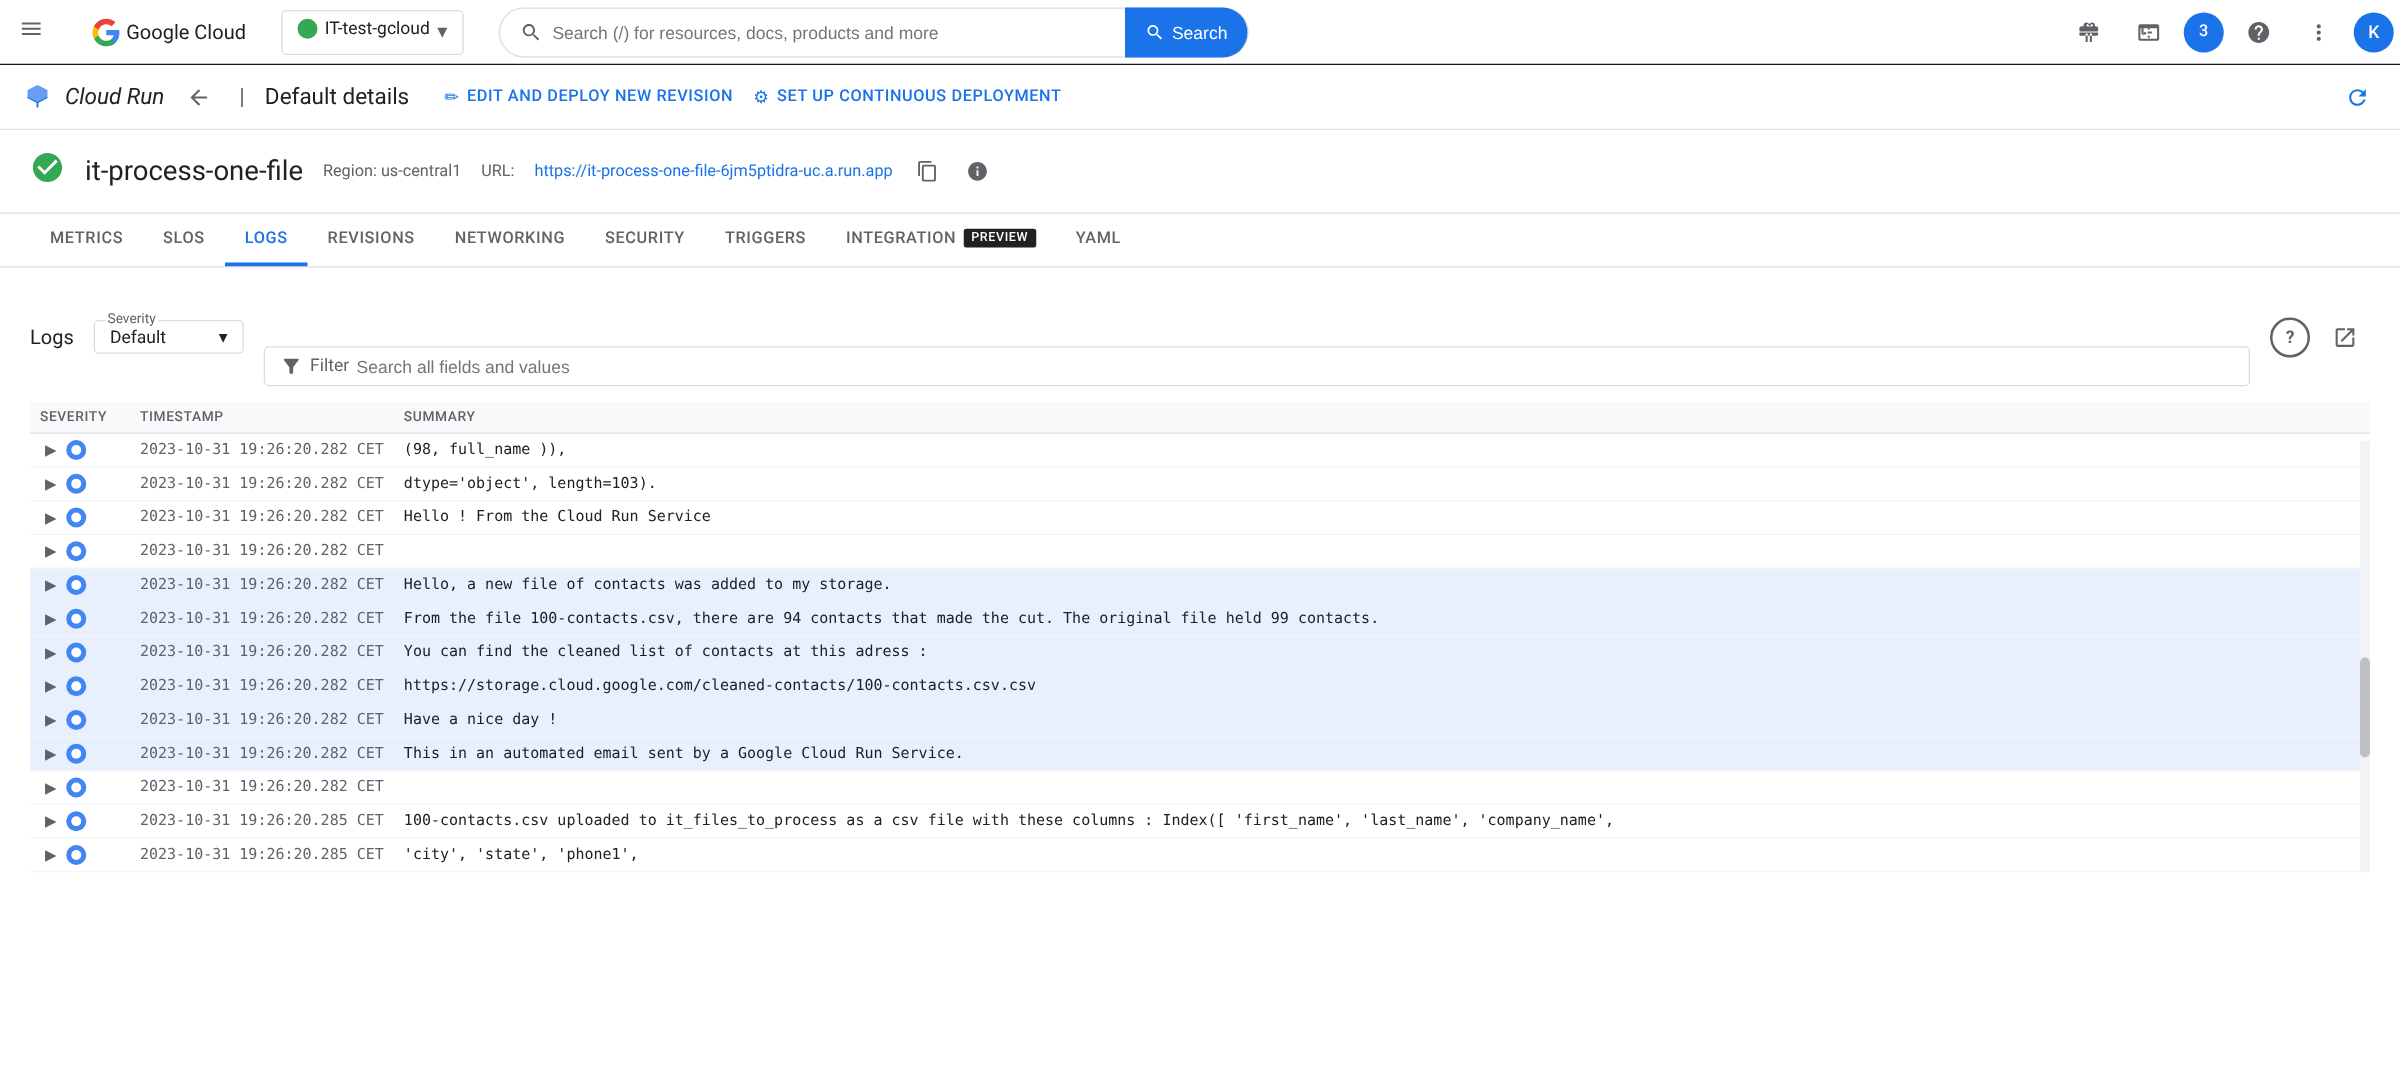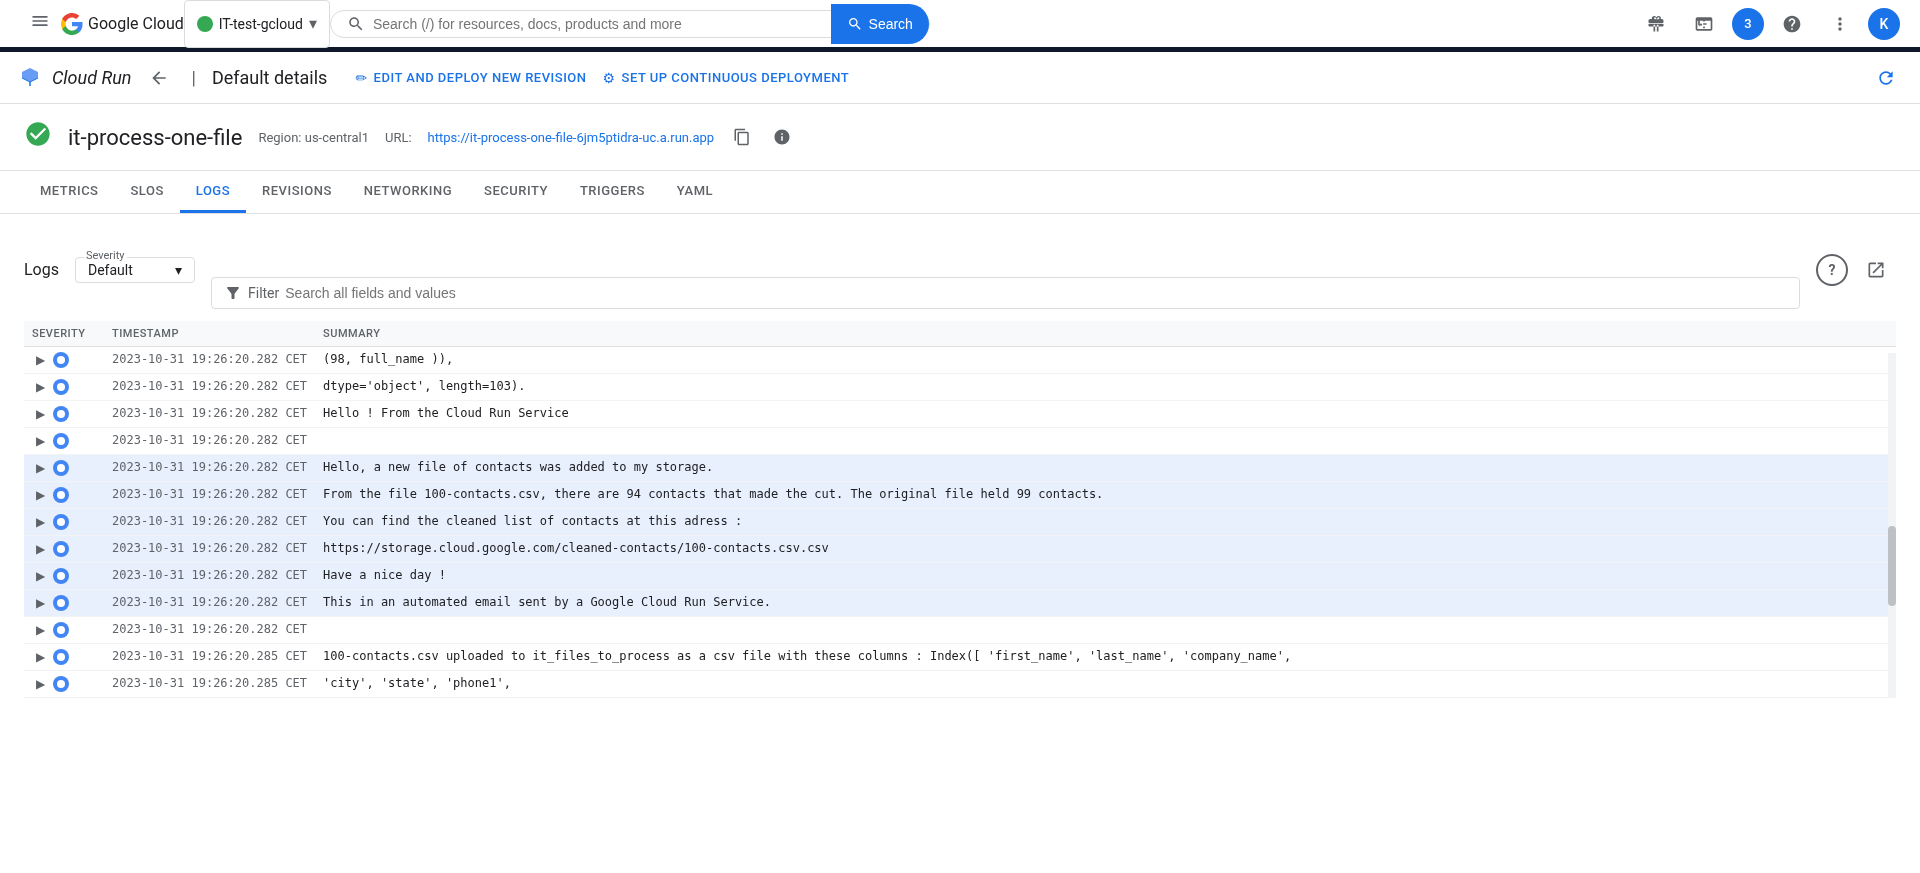--- a/index.html
+++ b/index.html
@@ -1,38 +1,38 @@
 <!DOCTYPE html>
 <html><head>
   <meta charset="utf-8">
   <style>
     * { box-sizing: border-box; margin: 0; padding: 0; }
     body { font-family: 'Google Sans', Roboto, Arial, sans-serif; font-size: 14px; color: #202124; background: #fff; }
 
     
     .top-nav {
       display: flex; align-items: center; height: 52px;
-      padding: 0 20px; border-bottom: 5px solid #0f172a;
-      gap: 0;
+      padding: 0 5px; border-bottom: 1px solid #0f172a;
+      gap: 28px;
     }
     .google-cloud-logo { display: flex; align-items: center; gap: 4px; }
     .logo-text { font-size: 16px; font-weight: 400; color: #202124; }
     .project-selector {
-      display: flex; align-items: center; gap: 6px;
+      display: flex; gap: 6px;
       border: 1px solid #dadce0; border-radius: 4px;
-      padding: 6px 12px; cursor: pointer; height: 48px;
+      padding: 6px 12px; cursor: pointer; height: 36px;
     }
     .project-selector .dot { width: 16px; height: 16px; background: #34a853; border-radius: 50%; }
     .project-selector .name { font-size: 14px; }
     .project-selector .chevron { color: #5f6368; font-size: 16px; }
     .search-bar {
       flex: 1; max-width: 600px;
       display: flex; align-items: center;
       border: 1px solid #dadce0; border-radius: 24px;
-      padding: 0 16px; height: 28px; gap: 8px;
+      padding: 0 16px; height: 40px; gap: 8px;
     }
     .search-bar input {
       border: none; outline: none; flex: 1; font-size: 14px; color: #202124;
       background: transparent;
     }
     .search-button {
       display: flex; align-items: center; gap: 6px;
       background: #1a73e8; color: #fff; border: none;
       border-radius: 0 24px 24px 0;
       padding: 0 16px; height: 40px; cursor: pointer; font-size: 14px;
@@ -318,20 +318,24 @@
 </div>
 
 <div class="tabs">
   <div class="tab">METRICS</div>
   <div class="tab">SLOS</div>
   <div class="tab active">LOGS</div>
   <div class="tab">REVISIONS</div>
   <div class="tab">NETWORKING</div>
   <div class="tab">SECURITY</div>
   <div class="tab">TRIGGERS</div>
+  <div class="tab">
+    <span>INTEGRATION</span>
+    <span class="preview-badge">PREVIEW</span>
+  </div>
   <div class="tab">YAML</div>
 </div>
 
 <div class="logs-section">
   <div class="logs-header">
     <span class="logs-title">Logs</span>
 
     <div class="severity-dropdown">
       <span class="severity-label-small">Severity</span>
       <span>Default</span>

